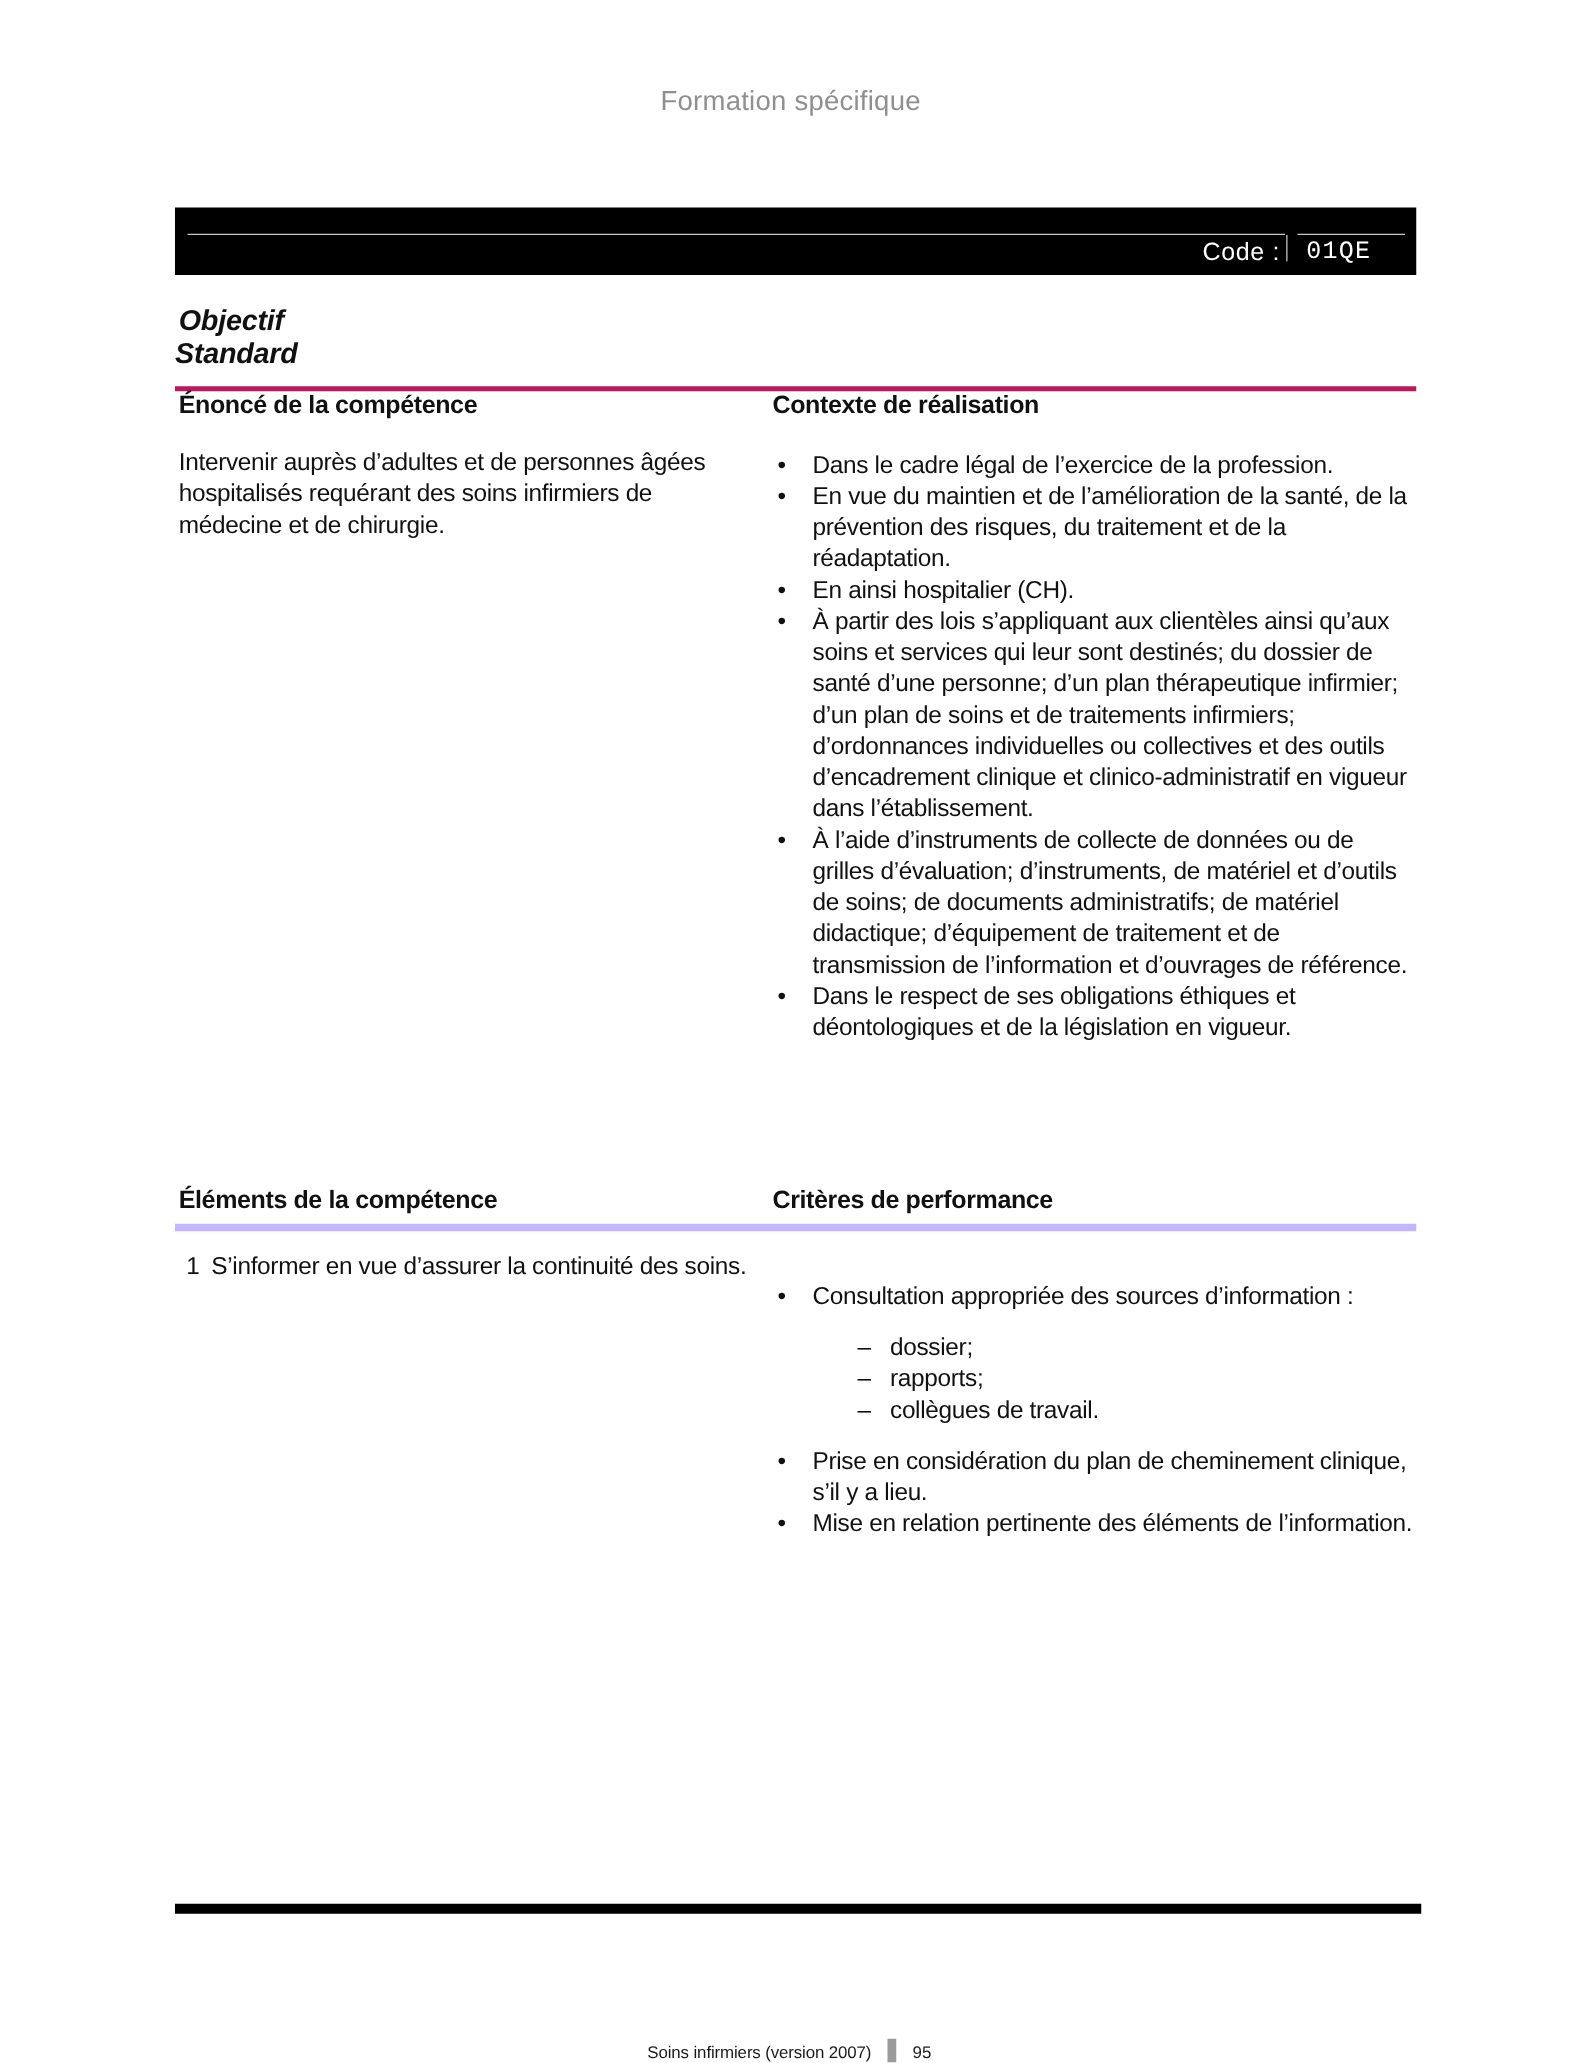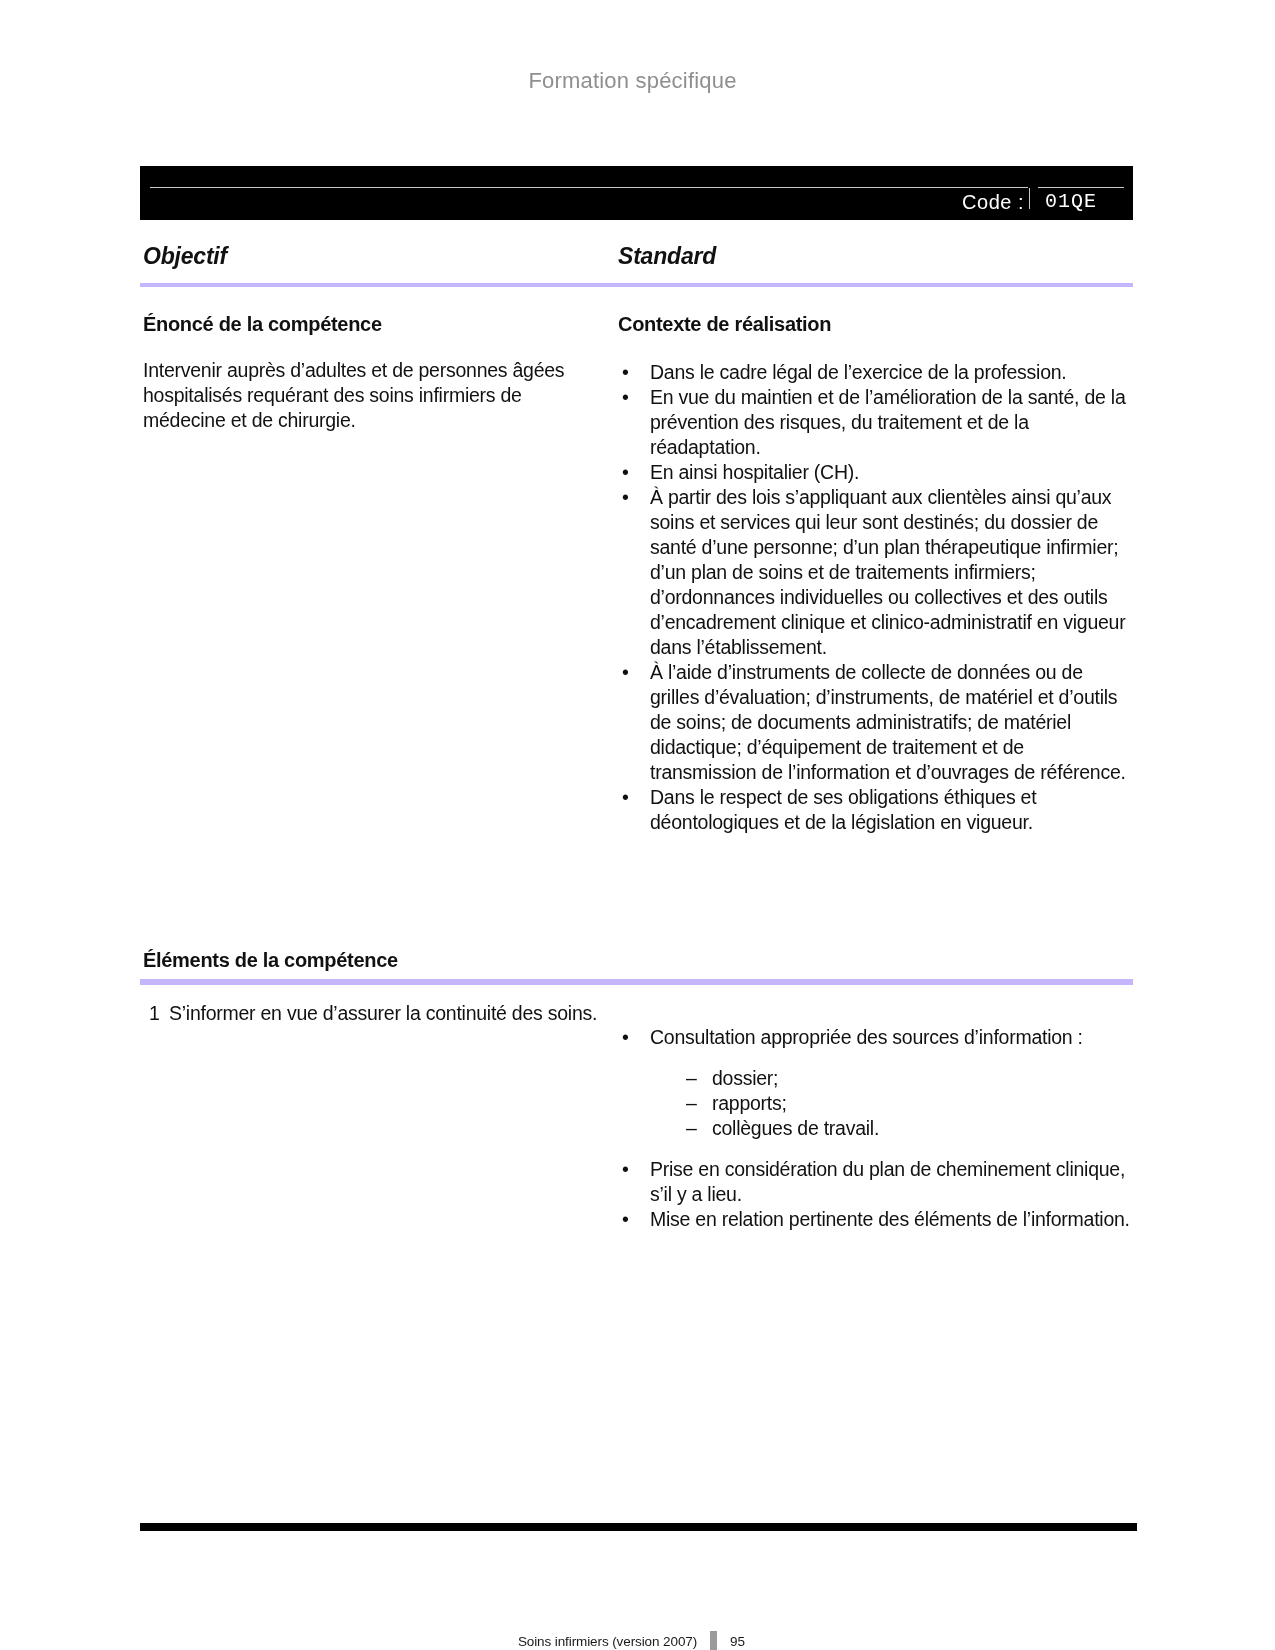--- a/index.html
+++ b/index.html
@@ -38,22 +38,23 @@
   }
 
   
   .two-col { display:flex; }
   .col-l { width:478px; box-sizing:border-box; padding-left:3px; padding-right:20px; }
   .col-r { width:515px; box-sizing:border-box; }
 
   
   .main-headers {
     position:absolute; left:140px; top:243px; width:993px;
-    border-bottom:4px solid #c4b5fd;
+    border-bottom:4px solid #be185d;
     padding-bottom:14px;
+    flex-direction:column;
   }
   .main-heading {
     font-size:23px; line-height:26px; font-weight:bold; font-style:italic;
     letter-spacing:-0.2px;
   }
 
   
   .sub-heading {
     font-size:20px; line-height:24px; font-weight:bold; letter-spacing:-0.3px;
   }
@@ -136,20 +137,23 @@
         <li>À l’aide d’instruments de collecte de données ou de grilles d’évaluation; d’instruments, de matériel et d’outils de soins; de documents administratifs; de matériel didactique; d’équipement de traitement et de transmission de l’information et d’ouvrages de référence.</li>
         <li>Dans le respect de ses obligations éthiques et déontologiques et de la législation en vigueur.</li>
       </ul>
     </div>
   </div>
 
   <div class="section2-headers two-col">
     <div class="col-l">
       <span class="sub-heading">Éléments de la compétence</span>
     </div>
+    <div class="col-r">
+      <span class="sub-heading">Critères de performance</span>
+    </div>
   </div>
 
   <div class="section2 two-col">
     <div class="col-l">
       <div class="element-item body-text">
         <span class="element-num">1</span>
         <span class="element-text">S’informer en vue d’assurer la continuité des soins.</span>
       </div>
     </div>
     <div class="col-r">

